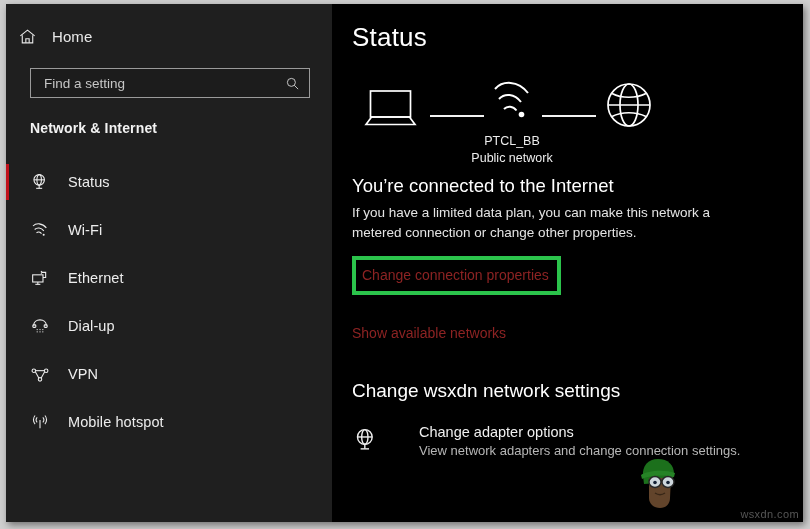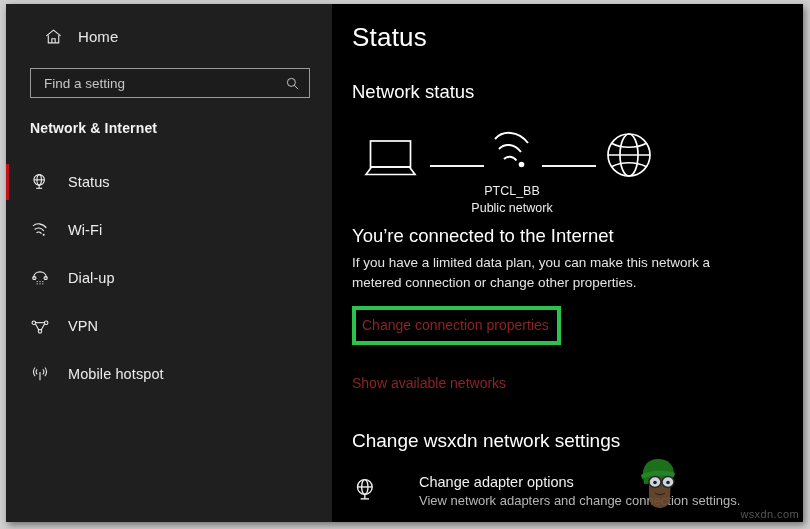--- a/index.html
+++ b/index.html
@@ -31,21 +31,21 @@
     background: #1f1f1f;
     position: relative;
     flex: 0 0 326px;
     overflow: hidden;
   }
 
   .home-row {
     display: flex;
     align-items: center;
     height: 44px;
-    padding-left: 38px;
+    padding-left: 12px;
     margin-top: 10px;
   }
   .home-row .glyph { width: 30px; display: flex; align-items: center; }
   .home-label {
     font-size: 15px;
     color: #e8e8e8;
     margin-left: 4px;
     letter-spacing: .1px;
   }
 
@@ -295,20 +295,33 @@
           <svg width="20" height="20" viewBox="0 0 24 24" fill="none" stroke="#ededed" stroke-width="1.3">
             <path d="M3.6 7.2C7.2 3.4 14.8 3.4 19.6 9.4"></path>
             <path d="M5.6 11.4C8.4 8.6 13.4 8.8 16.6 13"></path>
             <path d="M7.8 15.4C9.6 13.8 12 14 13.8 16.4"></path>
             <circle cx="16.4" cy="17.6" r="1.25" fill="#ededed" stroke="none"></circle>
           </svg>
         </span>
         <span class="nav-label">Wi-Fi</span>
       </div>
 
+      <div class="nav-item">
+        <span class="accent"></span>
+        <span class="glyph">
+          <svg width="20" height="20" viewBox="0 0 24 24" fill="none" stroke="#ededed" stroke-width="1.3">
+            <rect x="3.2" y="8.2" width="12.4" height="8.6"></rect>
+            <line x1="6.4" y1="19.6" x2="12.4" y2="19.6"></line>
+            <line x1="9.4" y1="16.8" x2="9.4" y2="19.6"></line>
+            <path d="M15.6 11.4h3.2V5.2h-4.6"></path>
+            <path d="M13.2 3.6l1.2 1.6-1.2 1.6"></path>
+          </svg>
+        </span>
+        <span class="nav-label">Ethernet</span>
+      </div>
 
       <div class="nav-item">
         <span class="accent"></span>
         <span class="glyph">
           <svg width="20" height="20" viewBox="0 0 24 24" fill="none" stroke="#ededed" stroke-width="1.3">
             <path d="M4.4 11.4c0-4.2 3.4-6.8 7.6-6.8s7.6 2.6 7.6 6.8"></path>
             <rect x="3.4" y="10.6" width="3.6" height="3" rx="1"></rect>
             <rect x="17" y="10.6" width="3.6" height="3" rx="1"></rect>
             <g fill="#ededed" stroke="none">
               <circle cx="8.6" cy="16.2" r=".75"></circle>
@@ -353,21 +366,20 @@
         <span class="nav-label">Mobile hotspot</span>
       </div>
 
     </div>
   </div>
 
   <div id="main">
 
     <h1 id="page-title">Status</h1>
 
-    <h2 id="netstatus-heading">Network status</h2>
 
     <div id="diagram">
 
       <span class="node" id="d-laptop">
         <svg width="58" height="48" viewBox="0 0 58 48" fill="none" stroke="#ffffff" stroke-width="1.7">
           <rect x="8.5" y="8" width="40" height="26"></rect>
           <path d="M4 41.5 9.5 34h38l5.5 7.5z"></path>
         </svg>
       </span>
 

